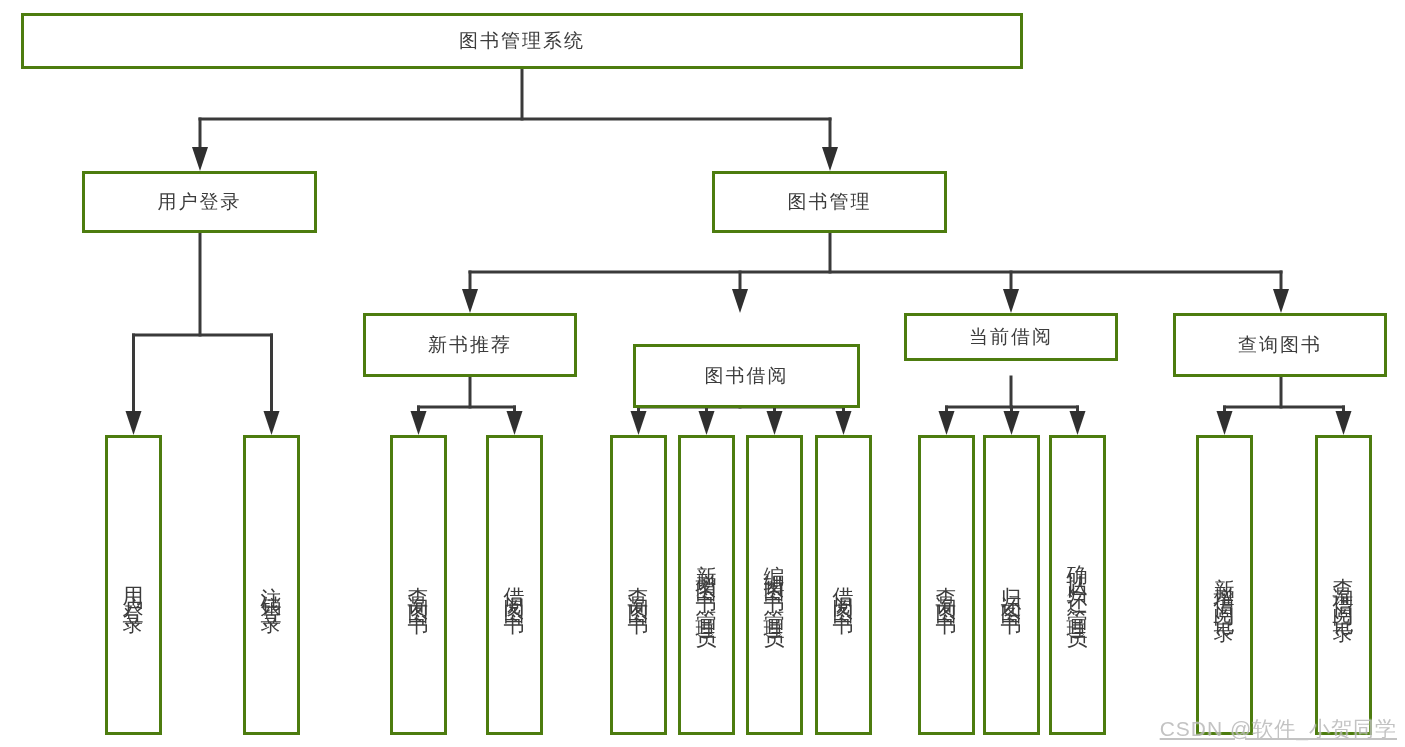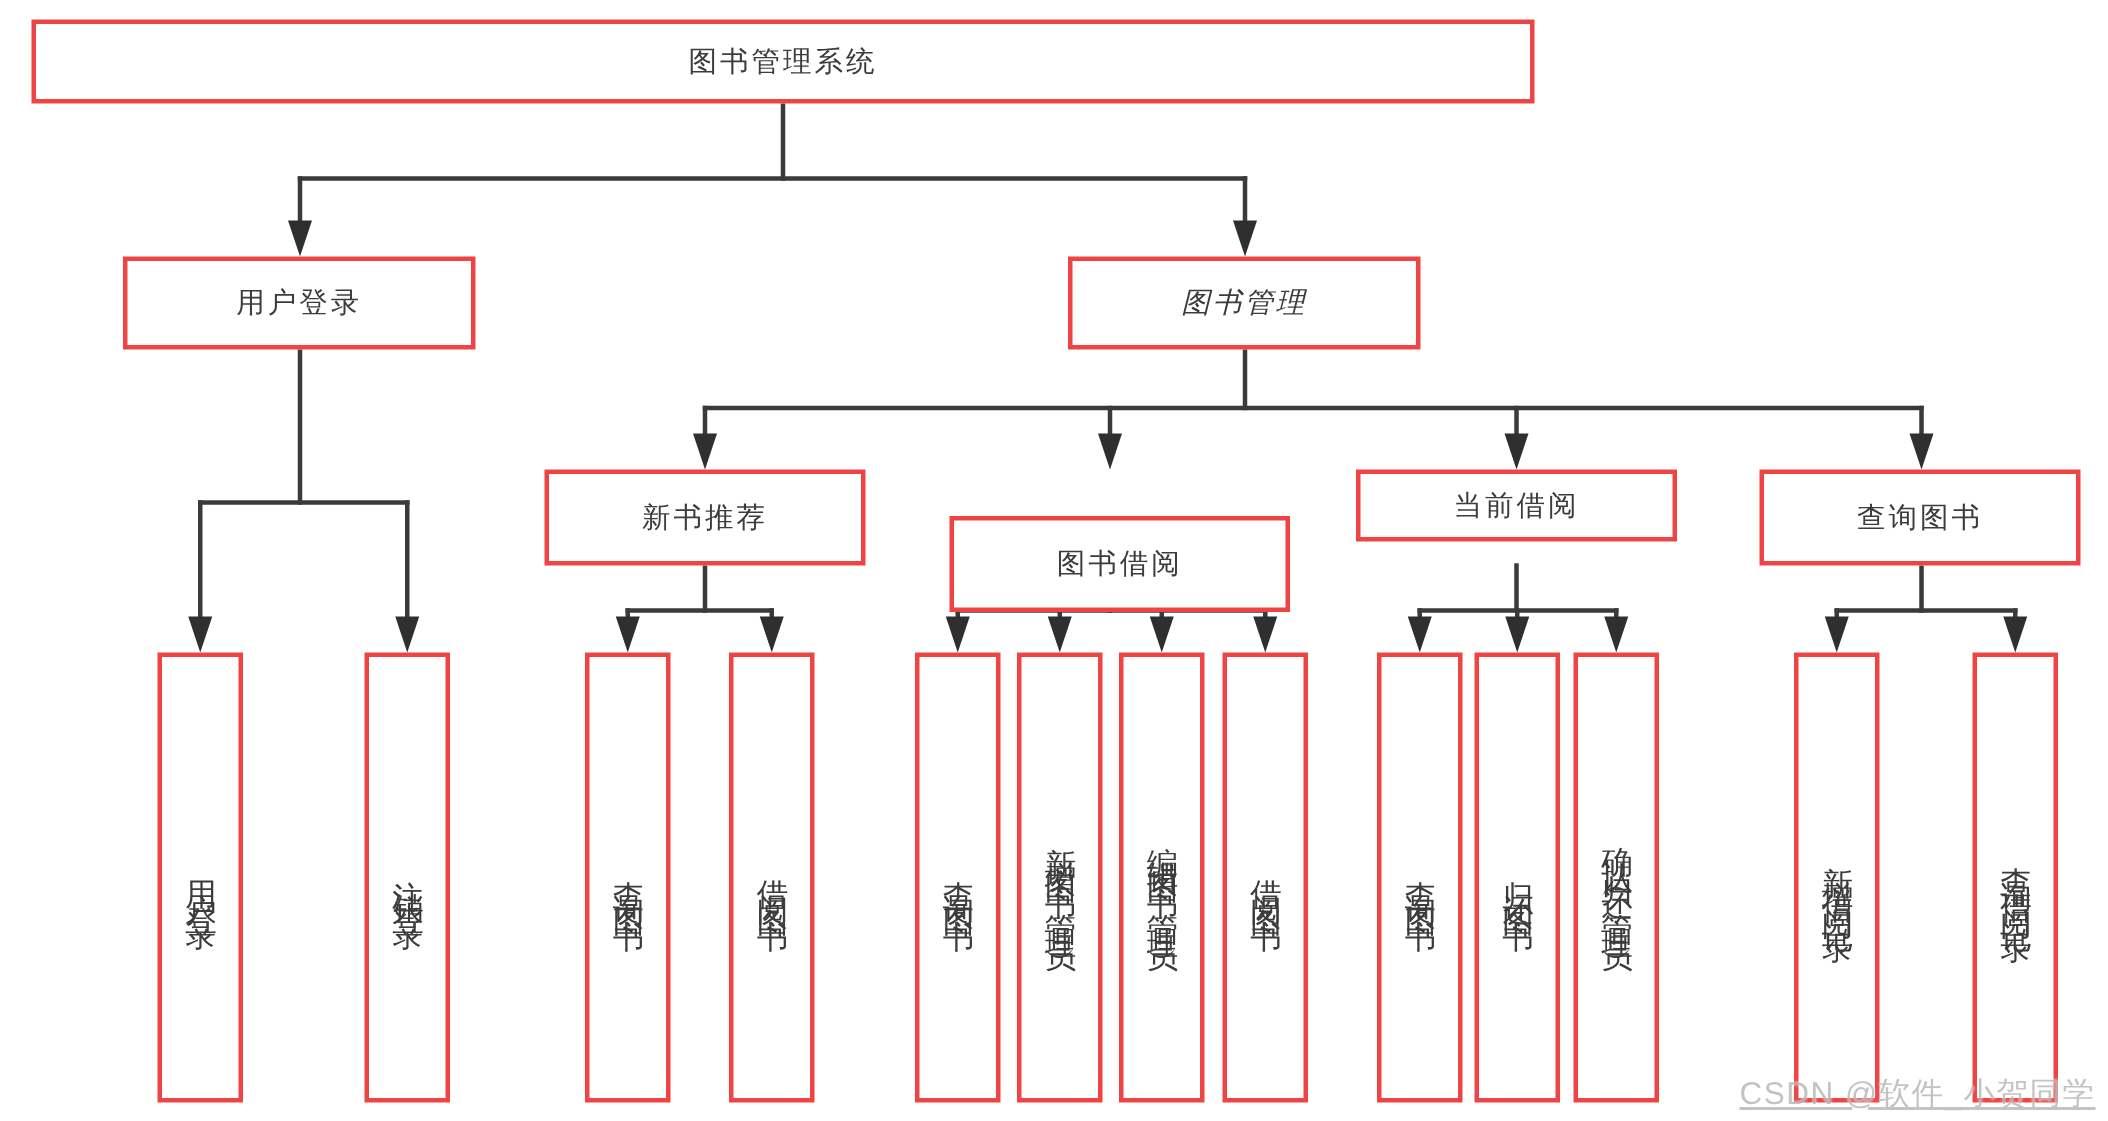--- a/index.html
+++ b/index.html
@@ -21,21 +21,21 @@
     position: absolute;
     left: 0; top: 0;
     width: 1405px;
     height: 747px;
     pointer-events: none;
   }
   .node {
     position: absolute;
     box-sizing: border-box;
     background: #ffffff;
-    border: 3px solid #ef4444;
+    border: 3px solid #4d7c0f;
     color: #3c3c3c;
     display: flex;
     align-items: center;
     justify-content: center;
     text-align: center;
   }
   .node.h {
     font-size: 19px;
     letter-spacing: 2px;
   }
@@ -135,21 +135,21 @@
       <polygon points="1069.5,411 1085.5,411 1077.5,435"></polygon>
 
       <polygon points="1216.5,411 1232.5,411 1224.5,435"></polygon>
       <polygon points="1335.5,411 1351.5,411 1343.5,435"></polygon>
     </g>
   </svg>
 
   <div class="node h" style="left:21px; top:13px; width:1002px; height:56px;">图书管理系统</div>
 
   <div class="node h" style="left:82px; top:171px; width:235px; height:62px;">用户登录</div>
-  <div class="node h" style="left:712px; top:171px; width:235px; height:62px;font-style:italic;">图书管理</div>
+  <div class="node h" style="left:712px; top:171px; width:235px; height:62px;">图书管理</div>
 
   <div class="node h" style="left:363px; top:313px; width:214px; height:64px;font-family:Liberation Mono, monospace;">新书推荐</div>
   <div class="node h" style="left:633px; top:313px; width:227px; height:64px;margin-top:31px;">图书借阅</div>
   <div class="node h" style="left:904px; top:313px; width:214px; height:48px;">当前借阅</div>
   <div class="node h" style="left:1173px; top:313px; width:214px; height:64px;">查询图书</div>
 
   <div class="node v" style="left:105px; top:435px; width:57px; height:300px;">用户登录</div>
   <div class="node v" style="left:243px; top:435px; width:57px; height:300px;">注销登录</div>
 
   <div class="node v" style="left:390px; top:435px; width:57px; height:300px;">查询图书</div>

